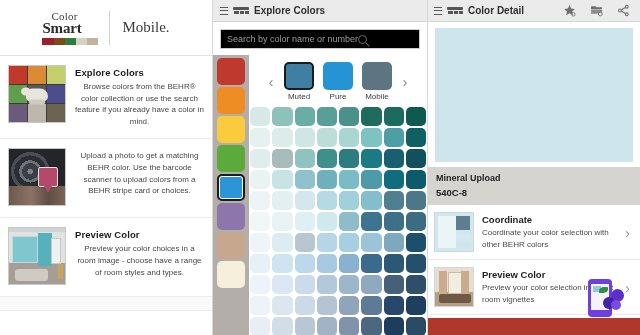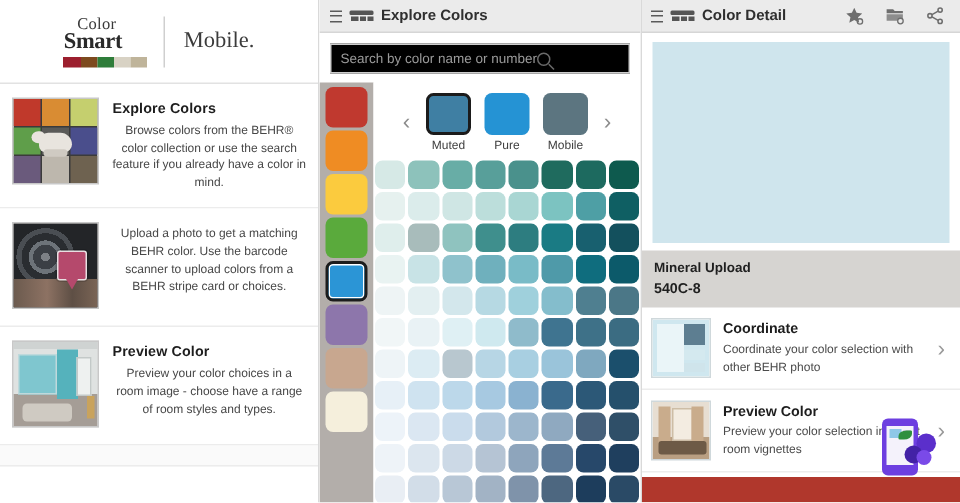--- a/index.html
+++ b/index.html
@@ -470,21 +470,21 @@
       <div class="rthumb">
         <div class="coordthumb">
             <i></i>
             <i></i>
             <i></i>
             <i></i>
           </div>
       </div>
       <div class="rtext">
         <div class="rtitle">Coordinate</div>
-        <div class="rdesc">Coordinate your color selection with other BEHR photo</div>
+        <div class="rdesc">Coordinate your color selection with other BEHR colors</div>
       </div>
       <span class="arrow">›</span>
     </div>
 
     <div class="rrow">
       <div class="rthumb">
         <div class="vignette">
           <div class="curtainL"></div>
             <div class="winw"></div>
             <div class="curtainR"></div>

